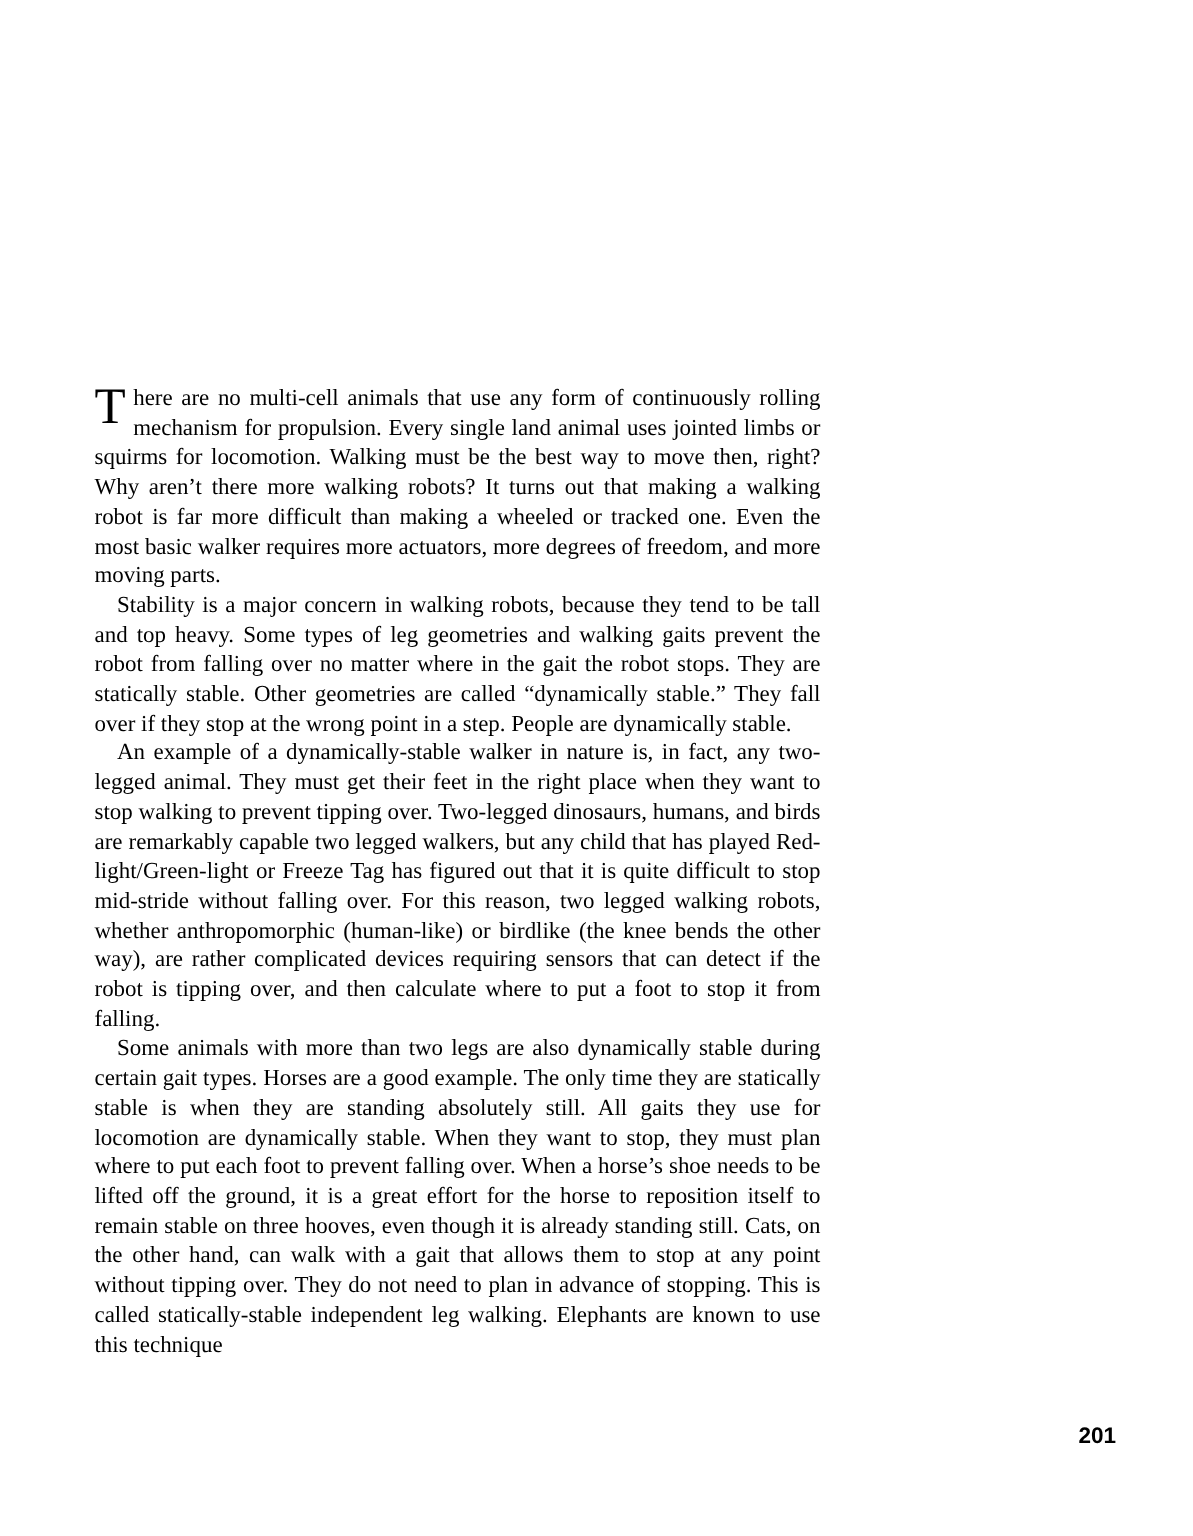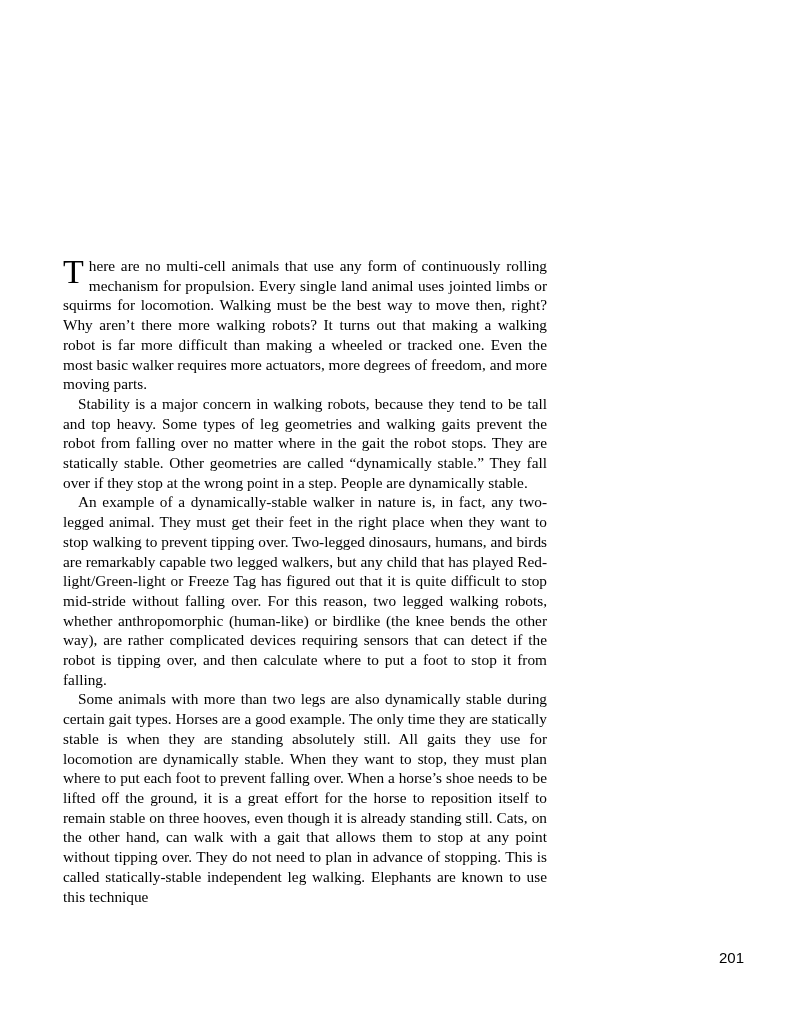--- a/index.html
+++ b/index.html
@@ -37,21 +37,21 @@
     font-size: 34px;
     line-height: 30px;
     padding: 1px 5px 0 0;
     font-weight: 400;
   }
   .page-number {
     position: absolute;
     right: 51px;
     top: 949px;
     font-family: "Liberation Sans", sans-serif;
-    font-weight: 400;
+    font-weight: 700;
     font-size: 15px;
     color: #000000;
   }
 </style>
 </head>
 <body>
 
 <div class="page">
   <div class="text-block">
     <p class="para">

